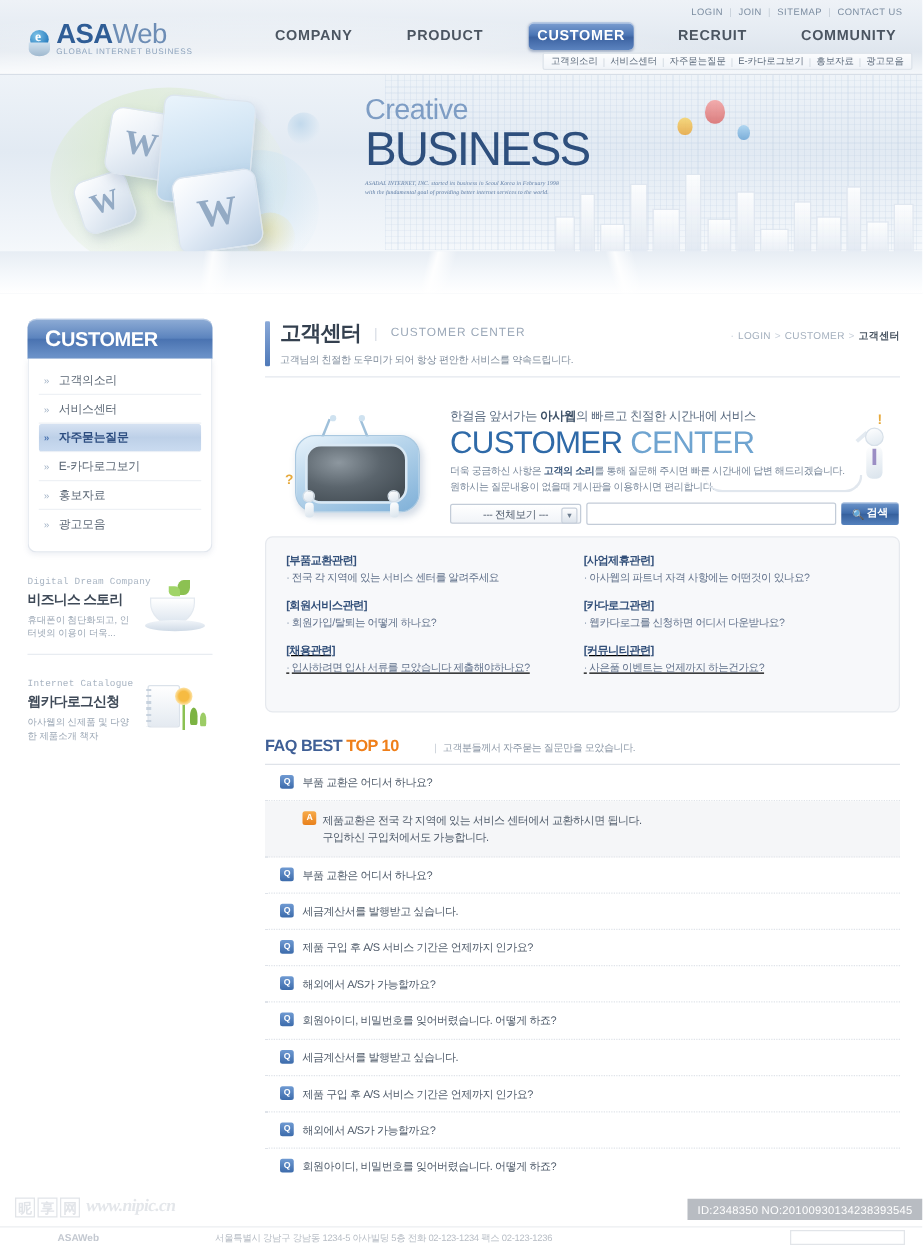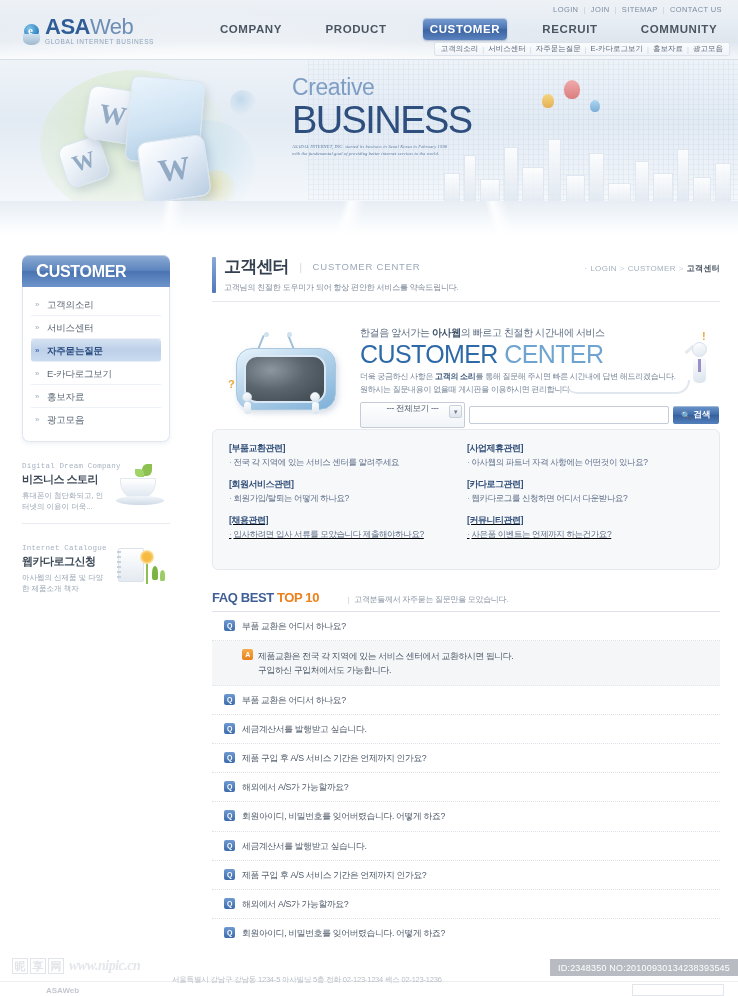--- a/index.html
+++ b/index.html
@@ -276,23 +276,23 @@
   .cc-en{
     font-size:25px; letter-spacing:-0.6px; line-height:1.05; margin-top:1px;
     color:#2f6aa8; font-weight:normal;
   }
   .cc-en .lt{ color:#6fa4d0;}
   .cc-desc{ margin-top:4px; font-size:8px; color:#78879a; line-height:1.55; letter-spacing:-0.3px;}
   .cc-desc b{ color:#3d5a7d;}
 
   .searchbar{ margin-top:6px; display:flex; align-items:center; gap:4px;}
   .sel{
-    width:105px; height:26px; border:1px solid #c3ccd8; border-radius:2px;
+    width:105px; height:16px; border:1px solid #c3ccd8; border-radius:2px;
     background: linear-gradient(180deg,#ffffff,#f1f4f8);
-    font-size:8.5px; color:#4d5a6b; display:flex; align-items:flex-start; justify-content:center;
+    font-size:8.5px; color:#4d5a6b; display:flex; align-items:flex-end; justify-content:center;
     position:relative; letter-spacing:-0.3px;
   }
   .sel .caret{
     position:absolute; right:2px; top:2px; width:13px; height:13px;
     background: linear-gradient(180deg,#fdfdfe,#dde4ec); border:1px solid #c7d0db; border-radius:2px;
     display:flex; align-items:center; justify-content:center; font-size:6px; color:#6d7c8e;
   }
   .sinput{
     width:200px; height:18px; border:1px solid #c3ccd8; border-radius:2px; background:#fff;
   }
@@ -366,21 +366,21 @@
     font-size:14px; font-weight:bold; color:#cdd2d9; letter-spacing:-0.5px;
     font-family:"Liberation Serif", serif; font-style:italic;
   }
   .idbar{
     position:absolute; right:0; bottom:20px; height:17px; padding:0 8px;
     background:#b8bcc2; color:#fff; font-size:9px; letter-spacing:.2px;
     display:flex; align-items:center;
   }
   .foot-line{ position:absolute; left:0; bottom:14px; width:738px; height:1px; background:#eceef1;}
   .foot-text{
-    position:absolute; left:172px; bottom:11px; font-size:7.5px; color:#b7bdc5;
+    position:absolute; left:172px; bottom:0px; font-size:7.5px; color:#b7bdc5;
     letter-spacing:-0.2px;
   }
   .foot-logo{ position:absolute; left:46px; bottom:1px; font-size:8px; color:#c3c8d0; font-weight:bold;}
   .foot-box{ position:absolute; right:14px; bottom:0px; width:92px; height:12px; border:1px solid #e2e5e9;}
 </style>
 </head>
 <body>
 
 <div class="page">
 

